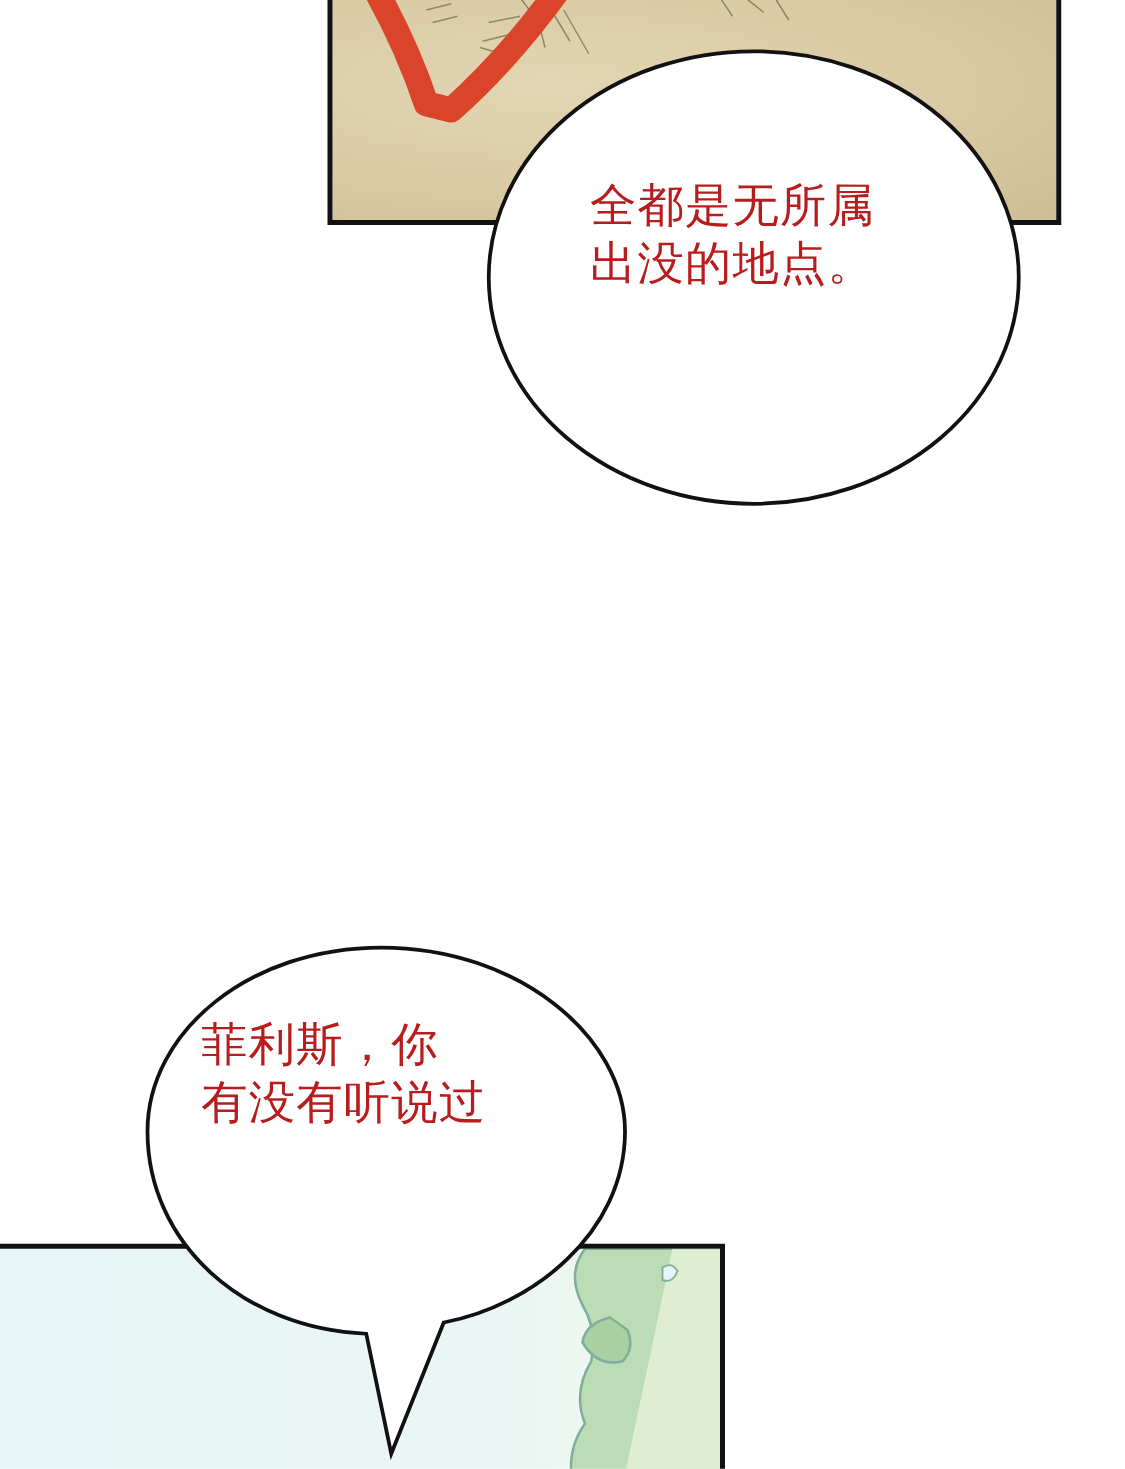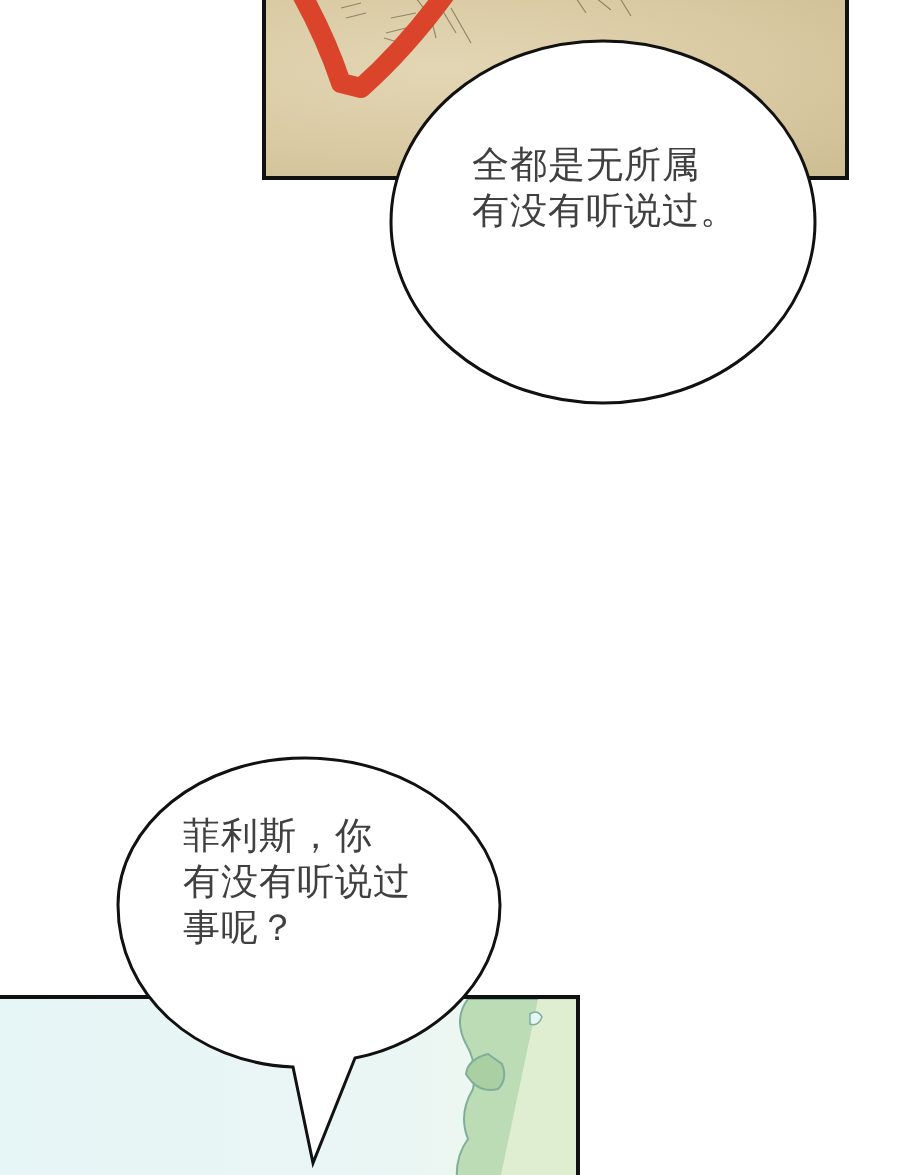--- a/index.html
+++ b/index.html
@@ -9,21 +9,21 @@
   .panel-map {
     left: 262px; top: -6px; width: 587px; height: 186px;
     background: radial-gradient(ellipse at 30% 40%, #e3d6b4 0%, #d9caa3 55%, #cdbd93 100%);
   }
   .panel-sea {
     left: -6px; top: 995px; width: 586px; height: 190px;
     background: linear-gradient(90deg, #e6f5f6 0%, #eaf6f4 70%, #f3f8ec 100%);
   }
   .bubble { position: absolute; }
   .bubble svg { position: absolute; left: 0; top: 0; overflow: visible; }
-  .bubble-text { position: absolute; color: #404040; font-size: 37px; line-height: 46px; letter-spacing: 1px; white-space: pre; }
+  .bubble-text { position: absolute; color: #b91c1c; font-size: 37px; line-height: 46px; letter-spacing: 1px; white-space: pre; }
 </style>
 </head>
 <body>
 
 <div class="panel panel-map">
   <svg width="587" height="186">
     <path d="M20 0 L110 -10 L200 -10" fill="none"></path>
     <g stroke="#6c6a4a" stroke-width="1.2" fill="none" opacity="0.7">
       <path d="M150 0 L165 20 L170 40 M172 5 L190 35 M185 10 L205 45"></path>
       <path d="M120 35 L140 30 M118 40 L135 45 M125 20 L150 15"></path>
@@ -40,21 +40,21 @@
     <path d="M490 55 Q470 60 468 75 Q480 95 500 90 Q510 80 504 65 Z" fill="#a9cfa3" stroke="#7fae9a" stroke-width="2"></path>
     <path d="M540 0 L580 0 L580 190 L500 190 Z" fill="#eef5dc" opacity="0.7"></path>
     <path d="M532 15 Q540 10 544 18 Q540 28 532 25 Z" fill="#e6f5f6" stroke="#7fae9a" stroke-width="1.5"></path>
   </svg>
 </div>
 
 <div class="bubble" style="left:390px; top:40px; width:430px; height:368px;">
   <svg width="430" height="368">
     <ellipse cx="213" cy="182" rx="212" ry="181" fill="#ffffff" stroke="#111" stroke-width="3"></ellipse>
   </svg>
-  <div class="bubble-text" style="left:82px; top:102px;"><div>全都是无所属</div><div>有没有听说过。</div></div>
+  <div class="bubble-text" style="left:82px; top:102px;"><div>全都是无所属</div><div>出没的地点。</div></div>
 </div>
 
 <div class="bubble" style="left:115px; top:755px; width:390px; height:420px;">
   <svg width="390" height="420">
     <path d="M190 3 C300 3 385 75 385 150 C385 232 310 290 240 303 L198 408 L178 312 C80 308 3 240 3 150 C3 70 85 3 190 3 Z" fill="#ffffff" stroke="#111" stroke-width="3" stroke-linejoin="miter"></path>
   </svg>
-  <div class="bubble-text" style="left:68px; top:58px;"><div>菲利斯，你</div><div>有没有听说过</div><div>事呢？</div></div>
+  <div class="bubble-text" style="left:46px; top:58px;"><div>菲利斯，你</div><div>有没有听说过</div></div>
 </div>
 
 </body></html>

